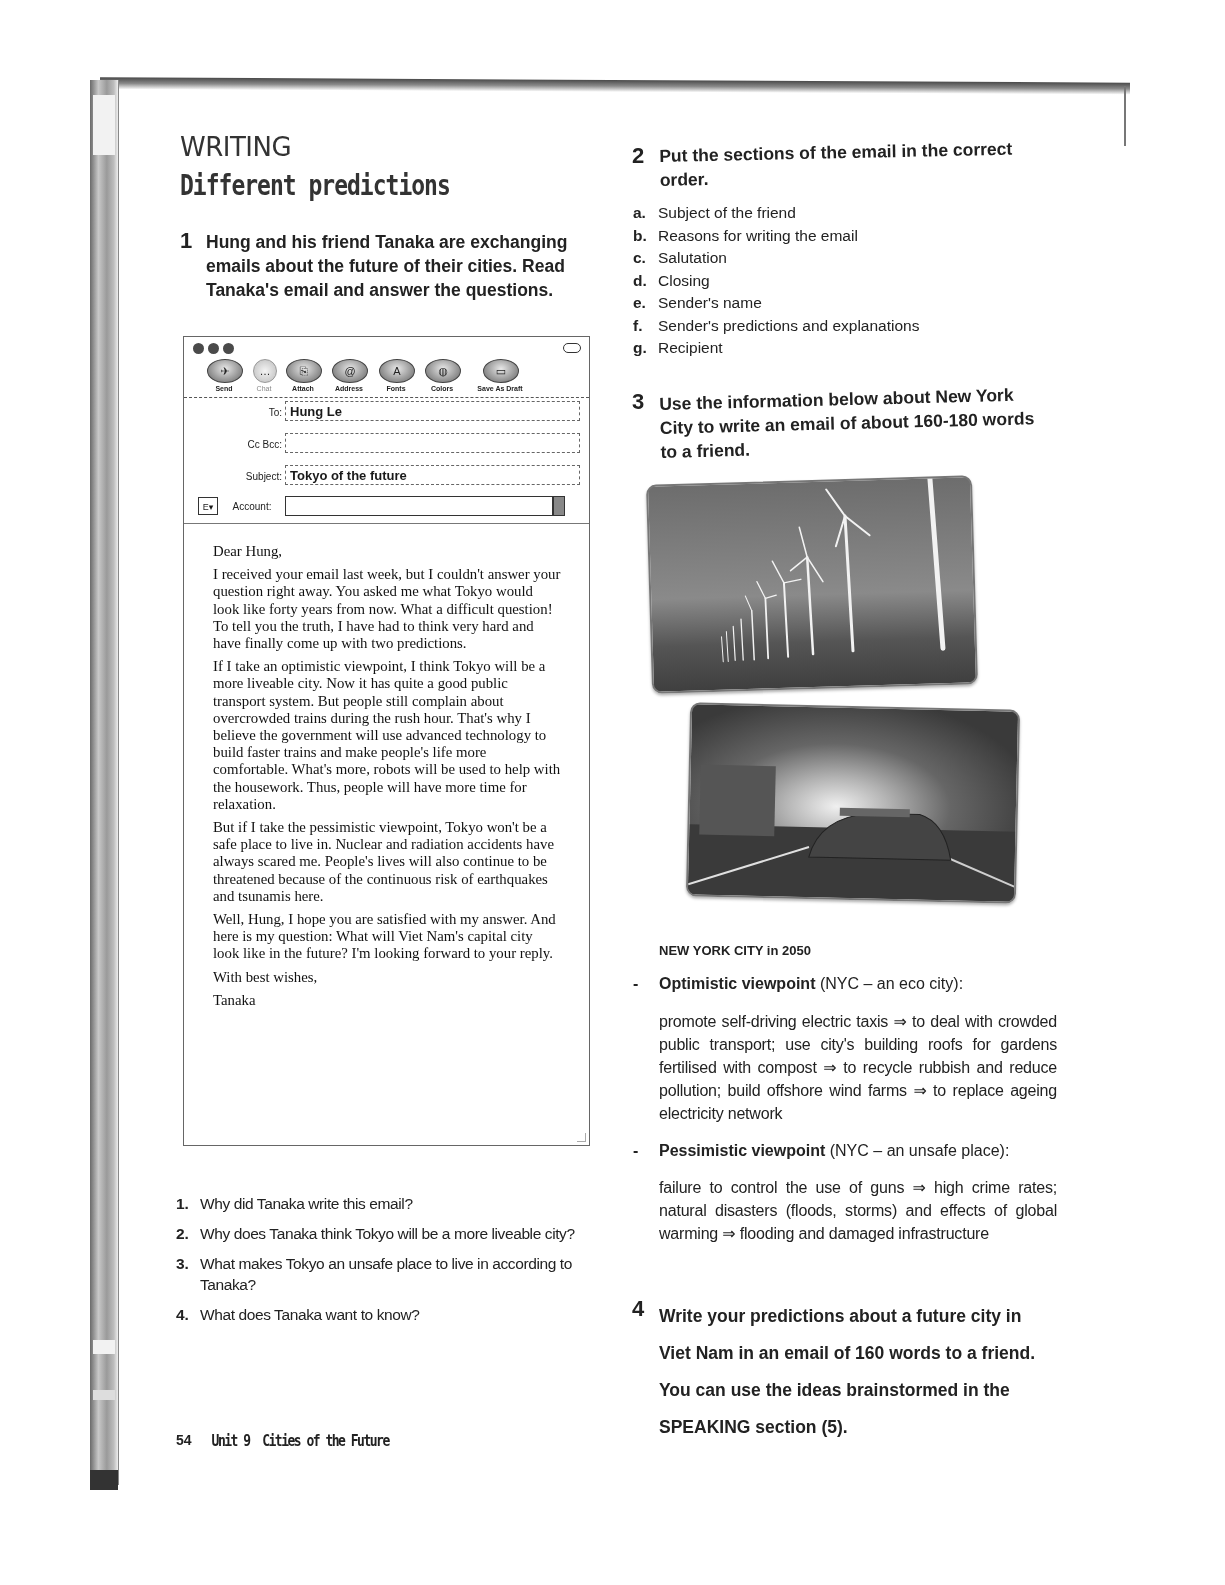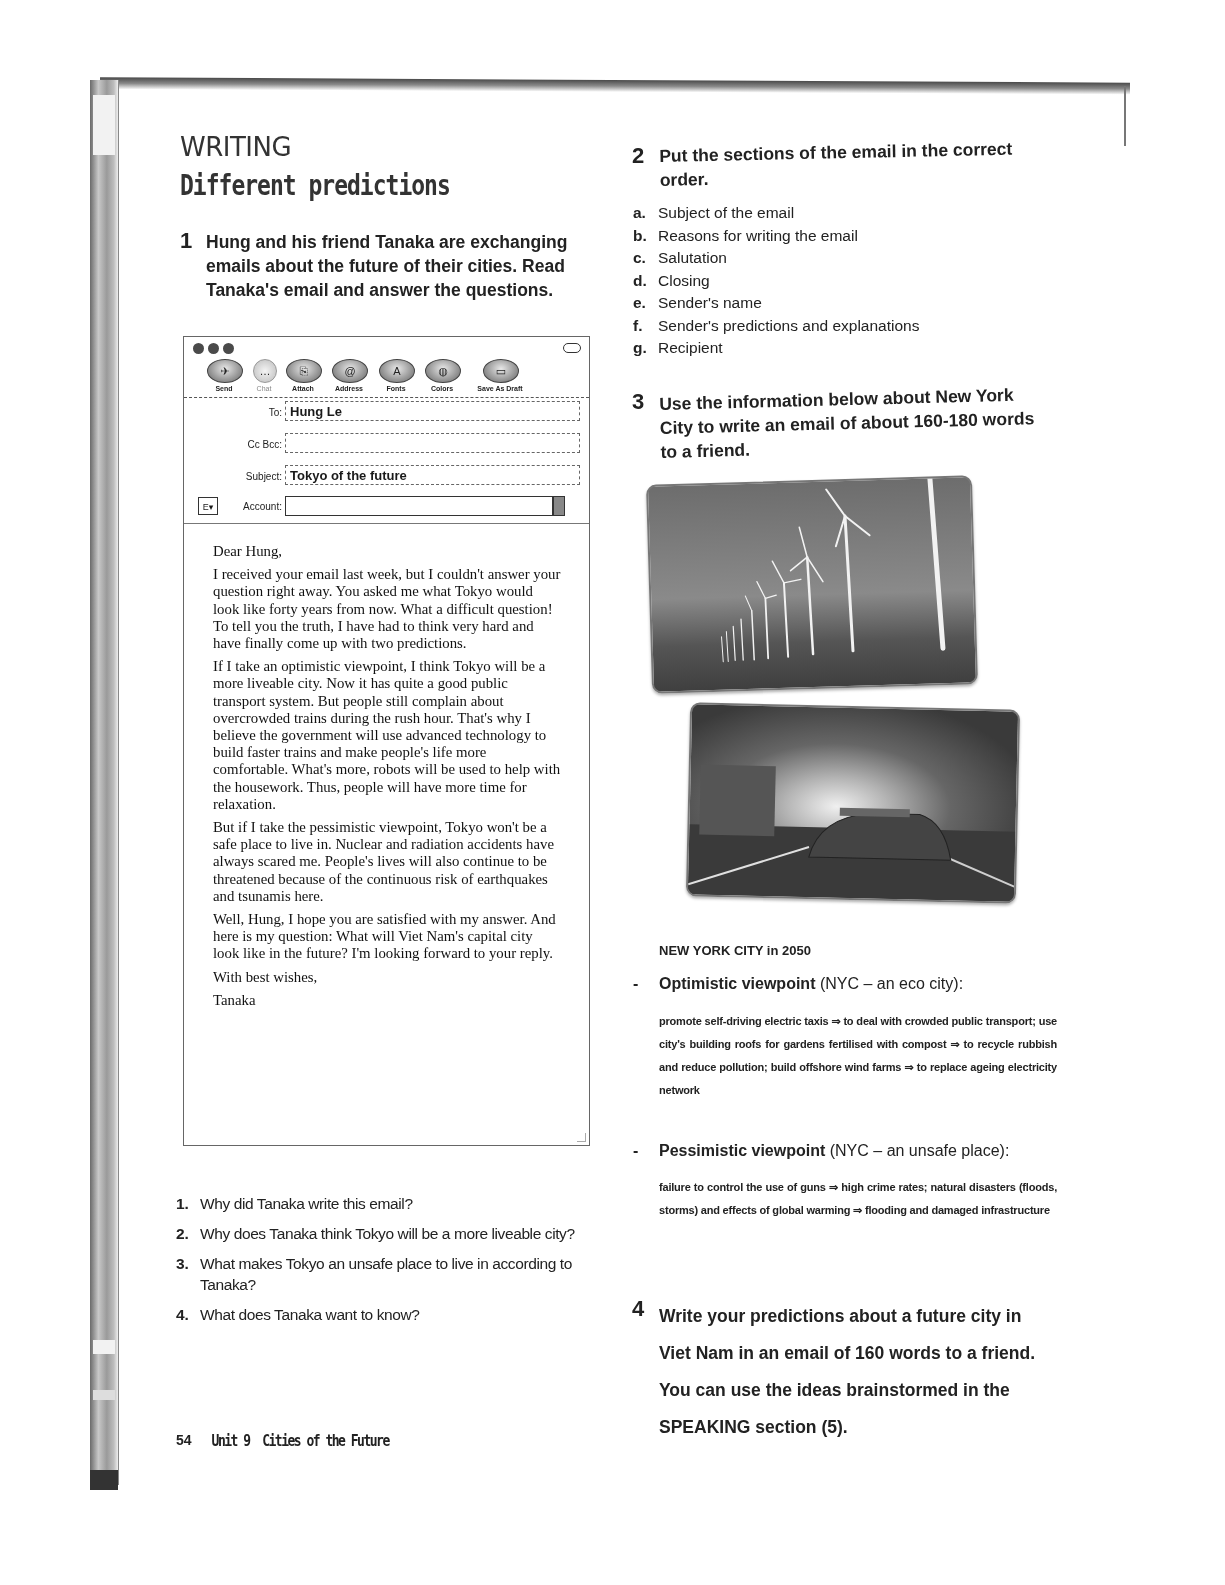--- a/index.html
+++ b/index.html
@@ -97,21 +97,21 @@
       border-radius: 10px; overflow: hidden; border: 2px solid #777;
       box-shadow: 0 2px 3px rgba(0,0,0,0.3);
     }
     .photo1 { left: 649px; top: 480px; width: 322px; height: 205px; transform: rotate(-1.7deg); background: linear-gradient(180deg, #6d6d6d, #8a8a8a 55%, #555 78%, #3f3f3f); }
     .photo2 { left: 688px; top: 706px; width: 326px; height: 190px; transform: rotate(1.3deg); background: radial-gradient(ellipse at 45% 52%, #f0f0f0 0%, #b5b5b5 20%, #666 45%, #3a3a3a 80%); }
 
     .nyc-title { left: 659px; top: 943px; font-weight: bold; font-size: 13px; color: #222; }
     .view { left: 633px; font-size: 16px; color: #222; display: flex; }
     .view-dash { width: 26px; font-weight: bold; }
     .view-head b { font-weight: bold; margin-top: 8px; }
-    .view-text { left: 659px; width: 398px; font-size: 11px; line-height: 23px; text-align: justify; color: #222; letter-spacing: -0.2px; font-weight: bold; }
+    .view-text { left: 659px; width: 398px; font-size: 16px; line-height: 23px; text-align: justify; color: #222; letter-spacing: -0.2px; }
 
     .n4 { left: 632px; top: 1296px; }
     .t4 { left: 659px; top: 1298px; width: 395px; font-size: 17.5px; line-height: 37px; }
   </style>
 </head>
 <body>
 
 <div class="abs top-shadow"></div>
 <div class="abs right-edge"></div>
 <div class="abs spine"></div>
@@ -166,21 +166,21 @@
   <div class="abs field-label" style="left:38px;top:70px;">To:</div>
   <div class="abs field-box" style="top:64px;">Hung Le</div>
 
   <div class="abs field-label" style="left:38px;top:102px;">Cc Bcc:</div>
   <div class="abs field-box" style="top:96px;"></div>
 
   <div class="abs field-label" style="left:38px;top:134px;">Subject:</div>
   <div class="abs field-box" style="top:128px;">Tokyo of the future</div>
 
   <div class="abs e-btn" style="top:160px;">E▾</div>
-  <div class="abs field-label" style="left:38px;top:164px;">Account:</div>
+  <div class="abs field-label" style="left:38px;top:164px;text-align:center;">Account:</div>
   <div class="abs acct-box" style="top:159px;"></div>
   <div class="abs acct-btn" style="top:159px;"></div>
 
   <div class="abs header-divider"></div>
 
   <div class="abs mail-body">
     <p>Dear Hung,</p>
     <p>I received your email last week, but I couldn't answer your question right away. You asked me what Tokyo would look like forty years from now. What a difficult question! To tell you the truth, I have had to think very hard and have finally come up with two predictions.</p>
     <p>If I take an optimistic viewpoint, I think Tokyo will be a more liveable city. Now it has quite a good public transport system. But people still complain about overcrowded trains during the rush hour. That's why I believe the government will use advanced technology to build faster trains and make people's life more comfortable. What's more, robots will be used to help with the housework. Thus, people will have more time for relaxation.</p>
     <p>But if I take the pessimistic viewpoint, Tokyo won't be a safe place to live in. Nuclear and radiation accidents have always scared me. People's lives will also continue to be threatened because of the continuous risk of earthquakes and tsunamis here.</p>
@@ -214,21 +214,21 @@
   <span class="page-num">54</span>
   <span class="unit"><span>Unit 9</span>&nbsp;&nbsp;<span>Cities of the Future</span></span>
 </div>
 
 <div class="task-num n2">2</div>
 <div class="abs task t2">Put the sections of the email in the correct order.</div>
 
 <div class="abs order-list">
   <div class="order-item">
       <span class="order-letter">a.</span>
-      <span>Subject of the email</span>
+      <span>Subject of the friend</span>
     </div>
   <div class="order-item">
       <span class="order-letter">b.</span>
       <span>Reasons for writing the email</span>
     </div>
   <div class="order-item">
       <span class="order-letter">c.</span>
       <span>Salutation</span>
     </div>
   <div class="order-item">

